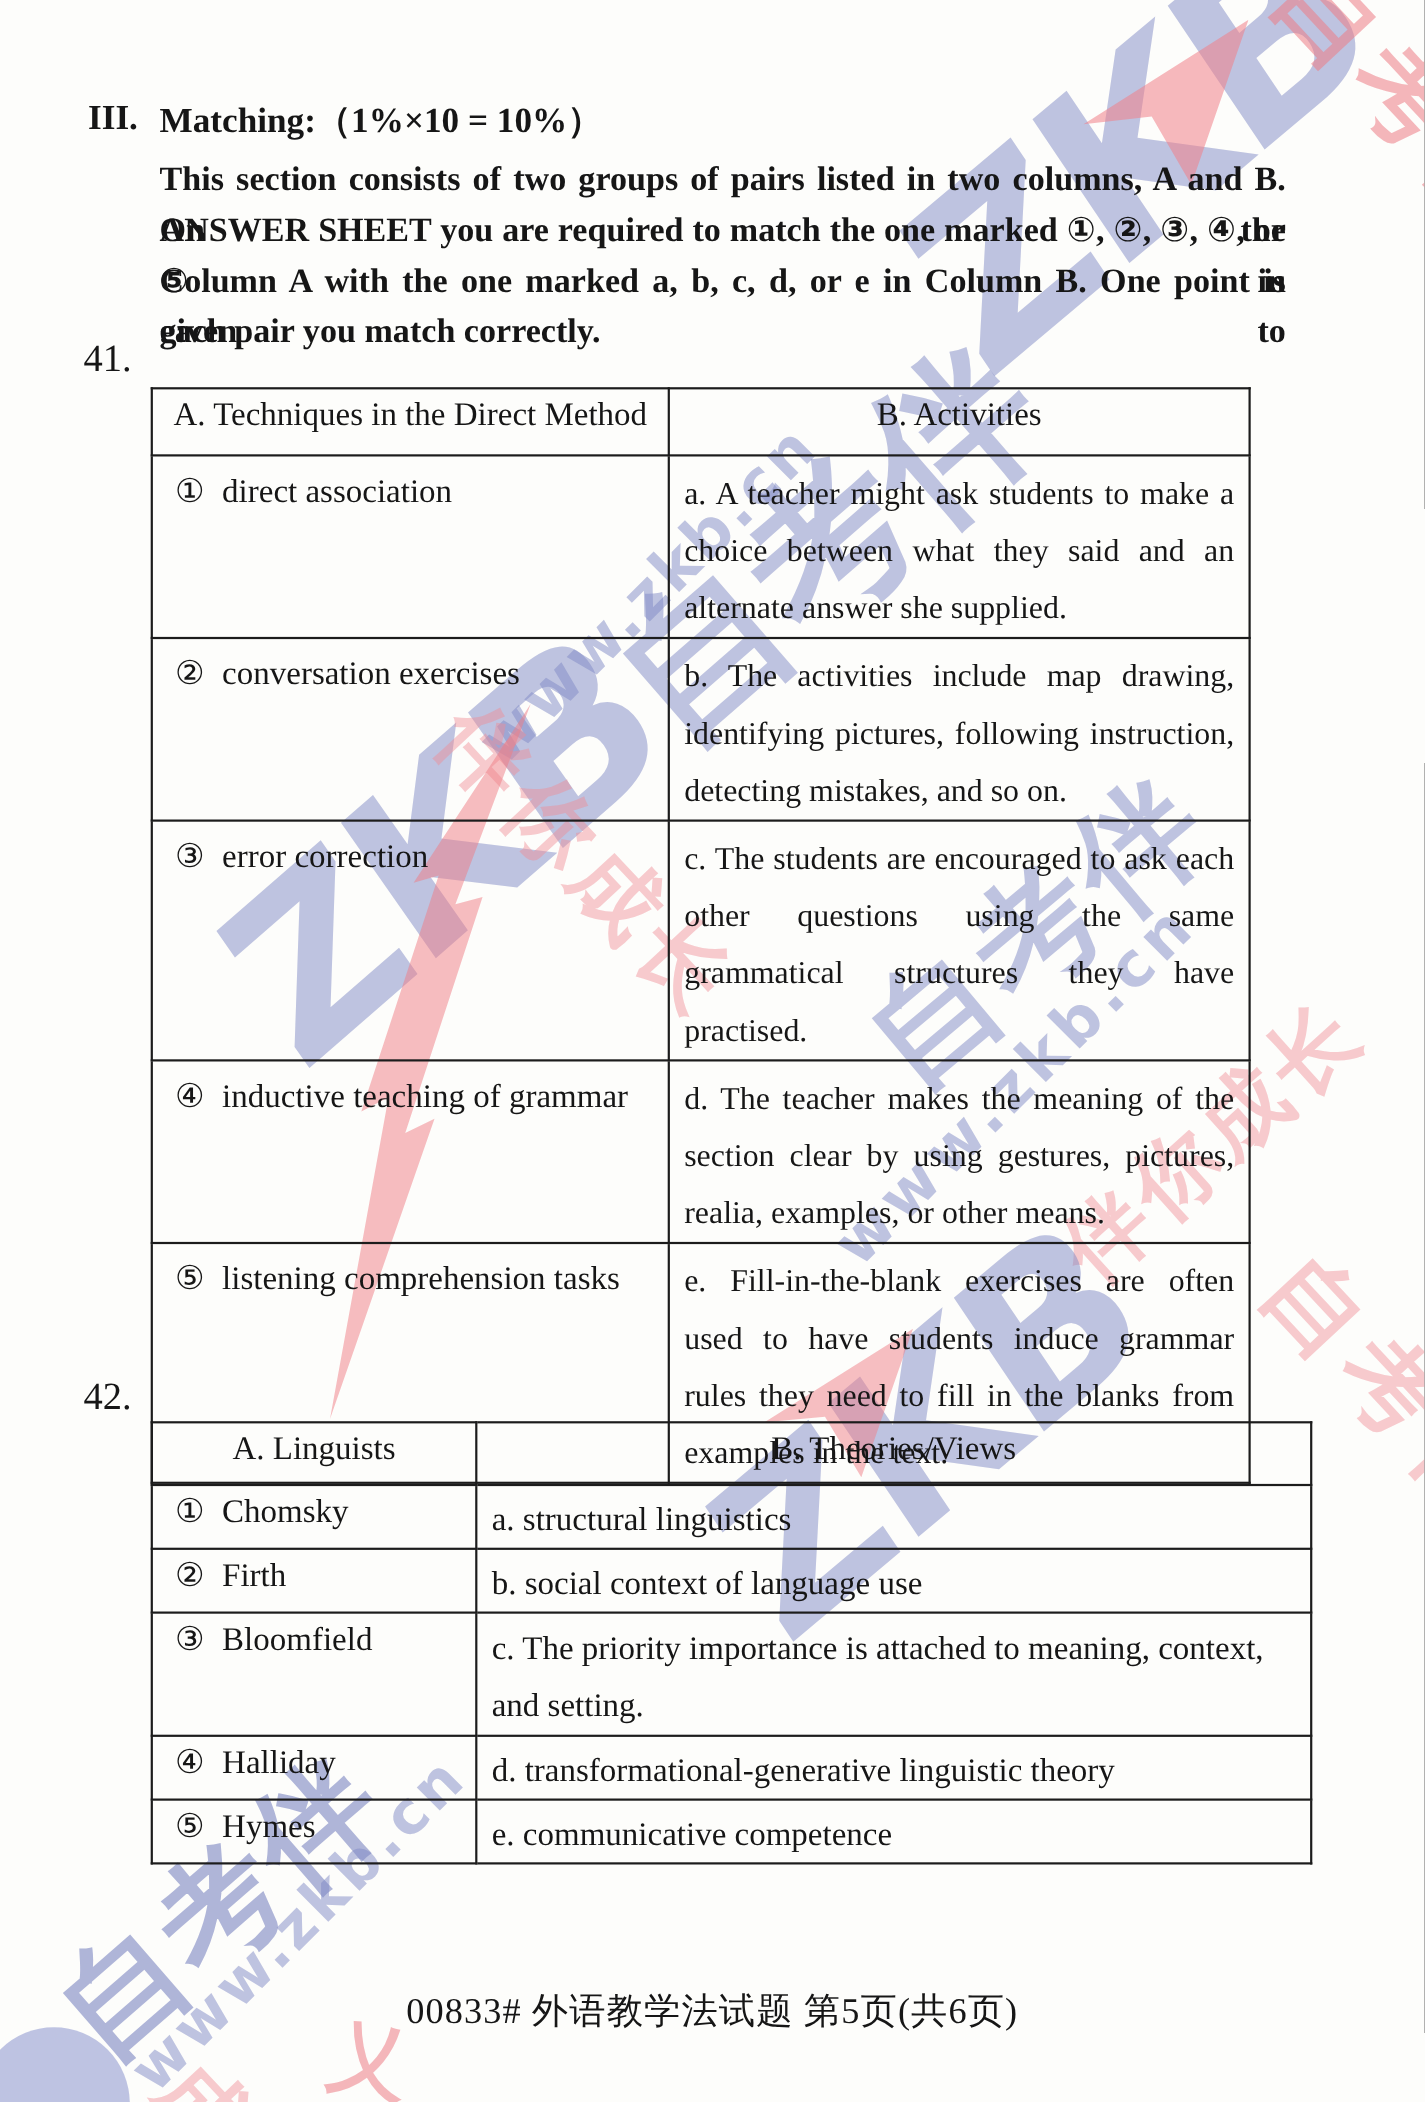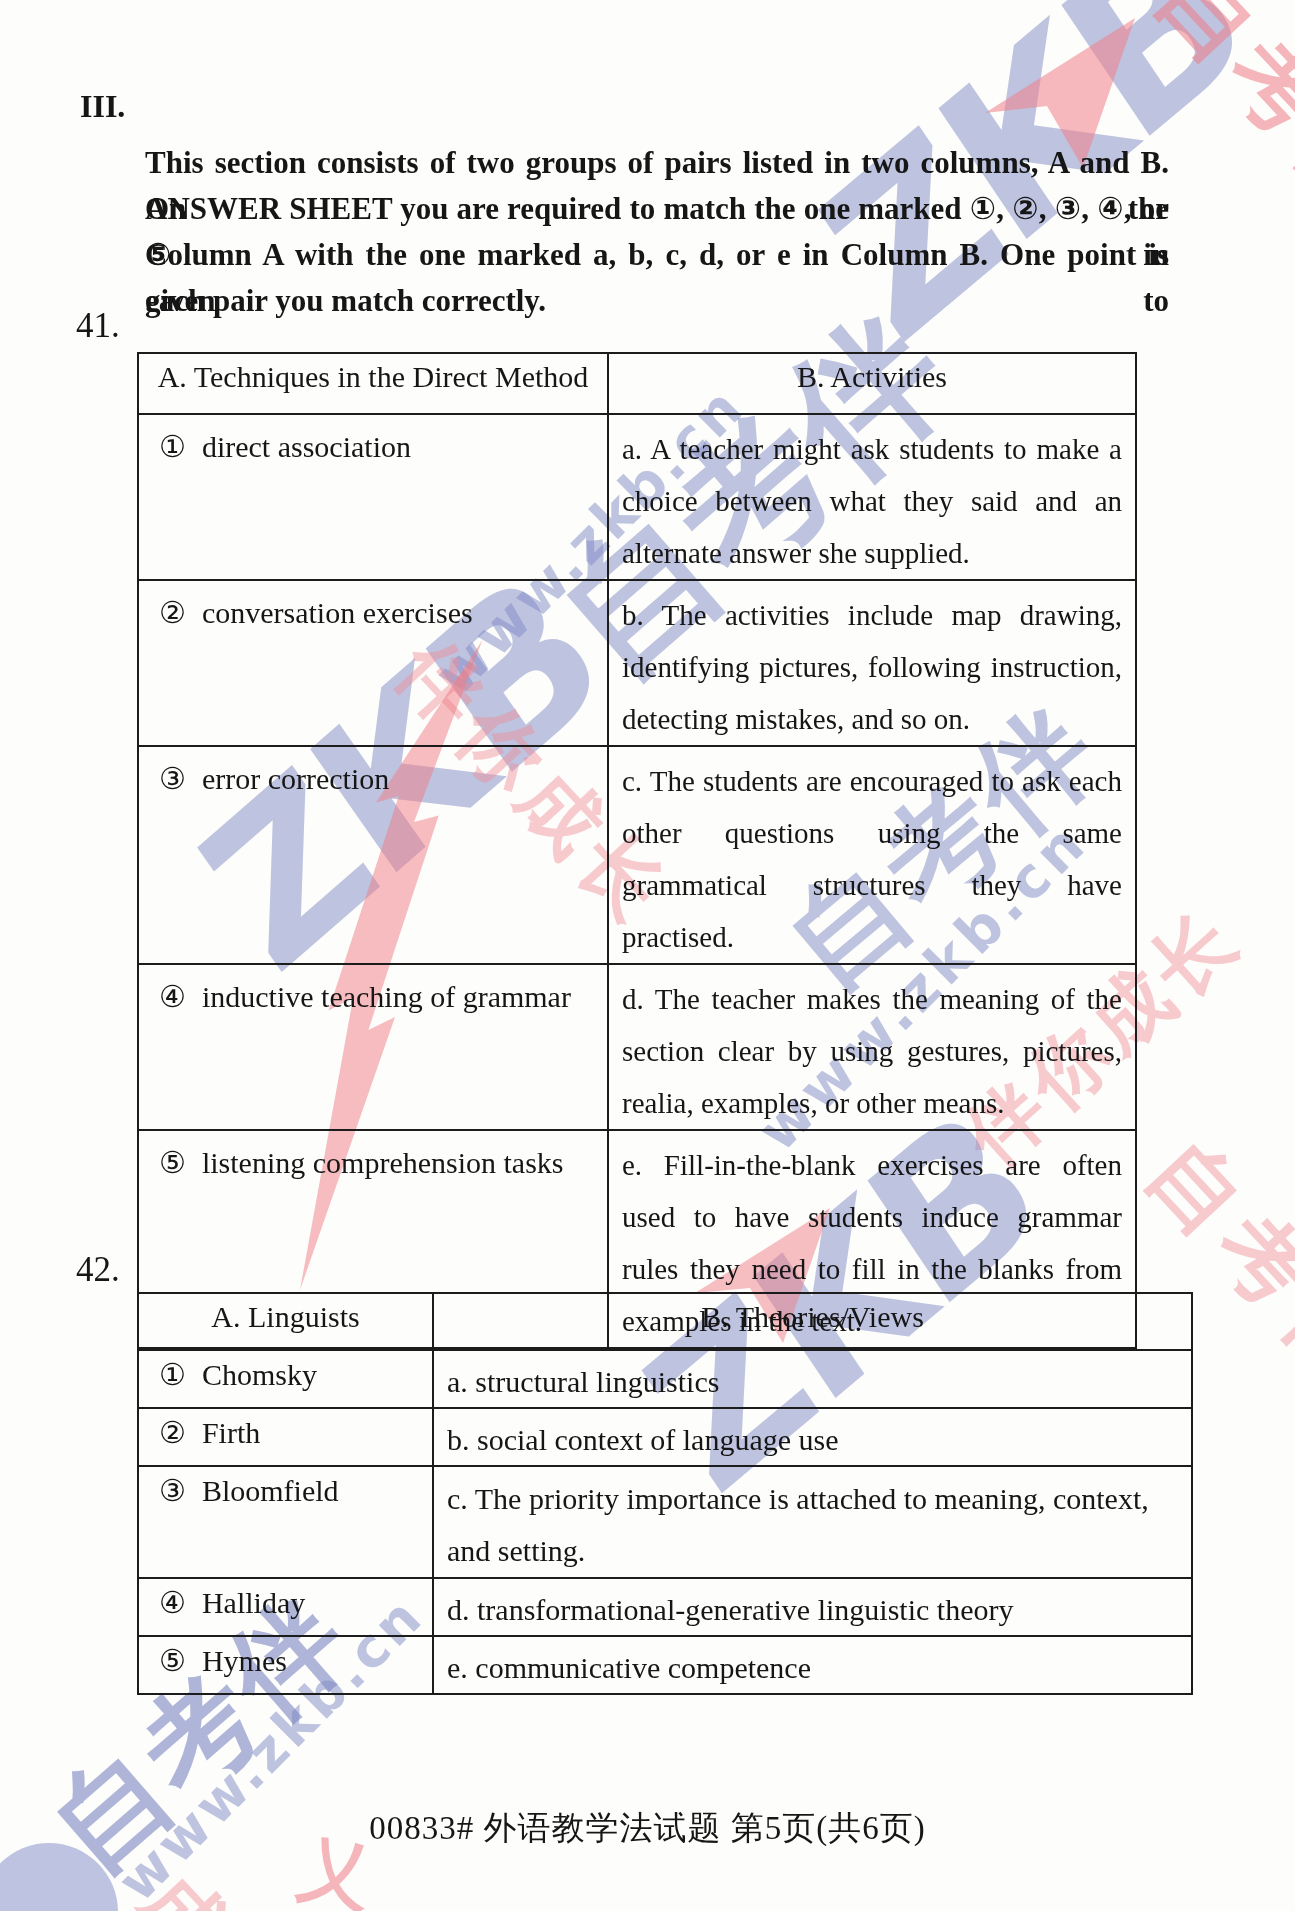--- a/index.html
+++ b/index.html
@@ -98,20 +98,21 @@
 
   <div id="wm-bl-circle"></div>
   <div class="wm wm-blue-strong" id="wm-bl-chars">自考伴</div>
   <div class="wm wm-blue" id="wm-bl-url">www.zkb.cn</div>
   <div class="wm wm-red-light" id="wm-bl-red">成长</div>
   <div class="wm wm-red" id="wm-bl-x">乂</div>
 
   <div class="content">
 
     <div class="sec-num">III.</div>
+    <div class="sec-title">Matching:（1%×10 = 10%）</div>
 
     <div class="instr">
       <div class="jline">This section consists of two groups of pairs listed in two columns, A and B. On the</div>
       <div class="jline">ANSWER SHEET you are required to match the one marked ①, ②, ③, ④, or ⑤ in</div>
       <div class="jline">Column A with the one marked a, b, c, d, or e in Column B. One point is given to</div>
       <div class="lline">each pair you match correctly.</div>
     </div>
 
     <div class="qnum" id="q41-num">41.</div>
 

